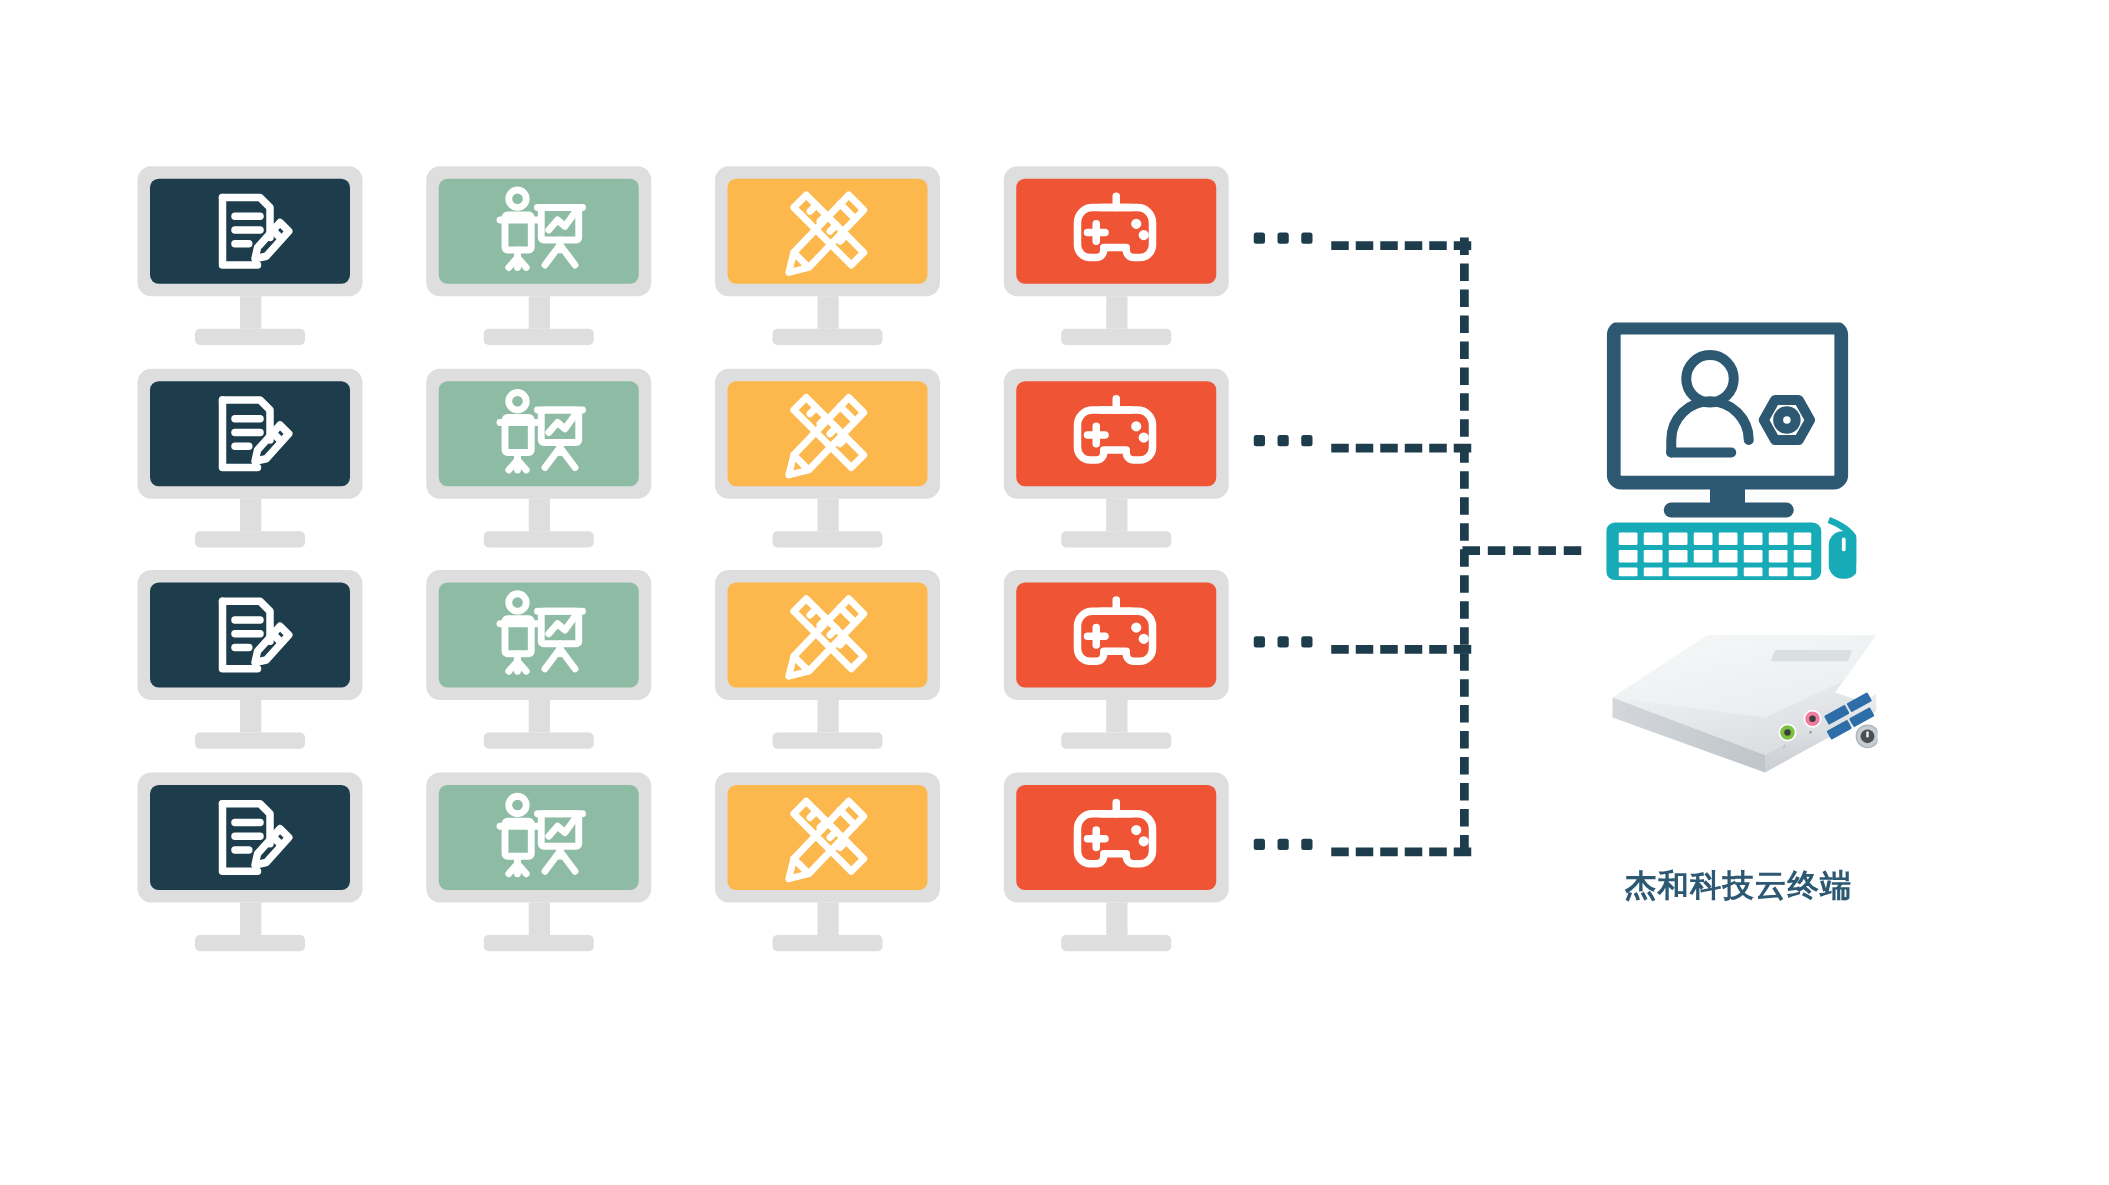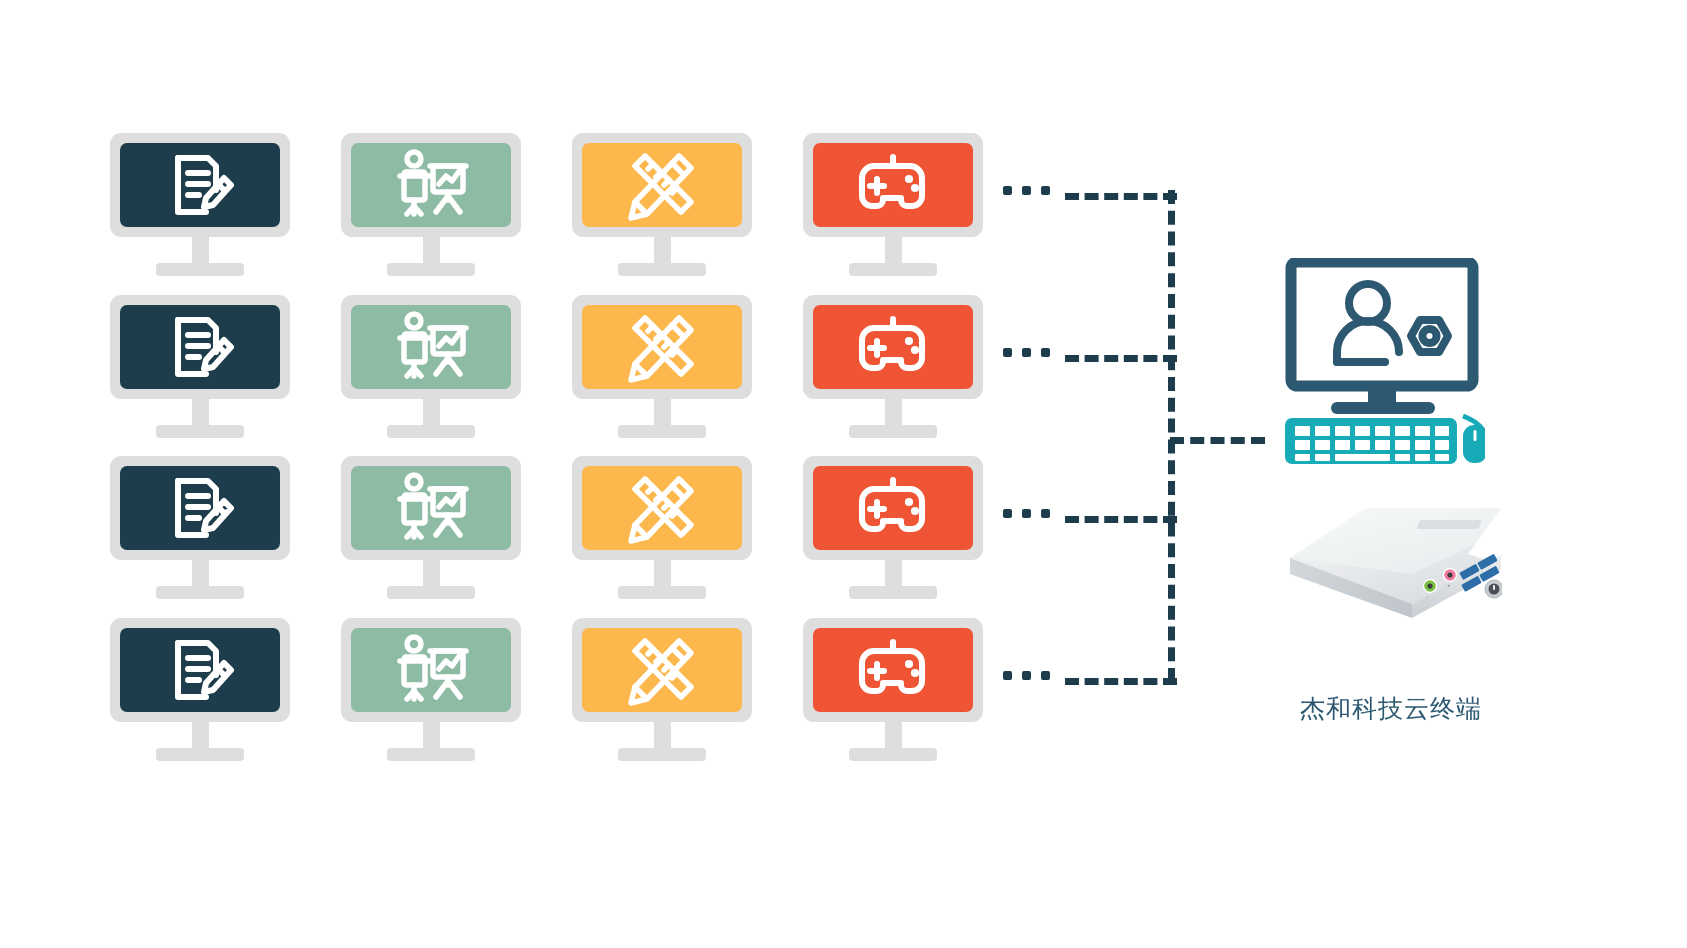--- a/index.html
+++ b/index.html
@@ -22,21 +22,21 @@
   .ellipsis{position:absolute;display:flex;gap:10px;align-items:center;}
   .ellipsis i{width:9px;height:9px;background:#1d3d4c;border-radius:2px;display:block;}
 
   
   .dash-h{position:absolute;height:0;border-top:7px dashed #1d3d4c;}
   .dash-v{position:absolute;width:0;border-left:7px dashed #1d3d4c;}
 
   
   #admin{position:absolute;left:1285px;top:258px;width:200px;}
   #admin-caption{position:absolute;left:1285px;top:692px;width:212px;
-                 text-align:center;color:#2c5872;font-size:25px;font-weight:normal;
+                 text-align:center;color:#2c5872;font-size:25px;font-weight:bold;
                  letter-spacing:1px;}
 
   
   #minipc{position:absolute;left:1262px;top:492px;width:240px;height:130px;}
 </style>
 </head>
 <body>
 
 <div id="stage">
 

